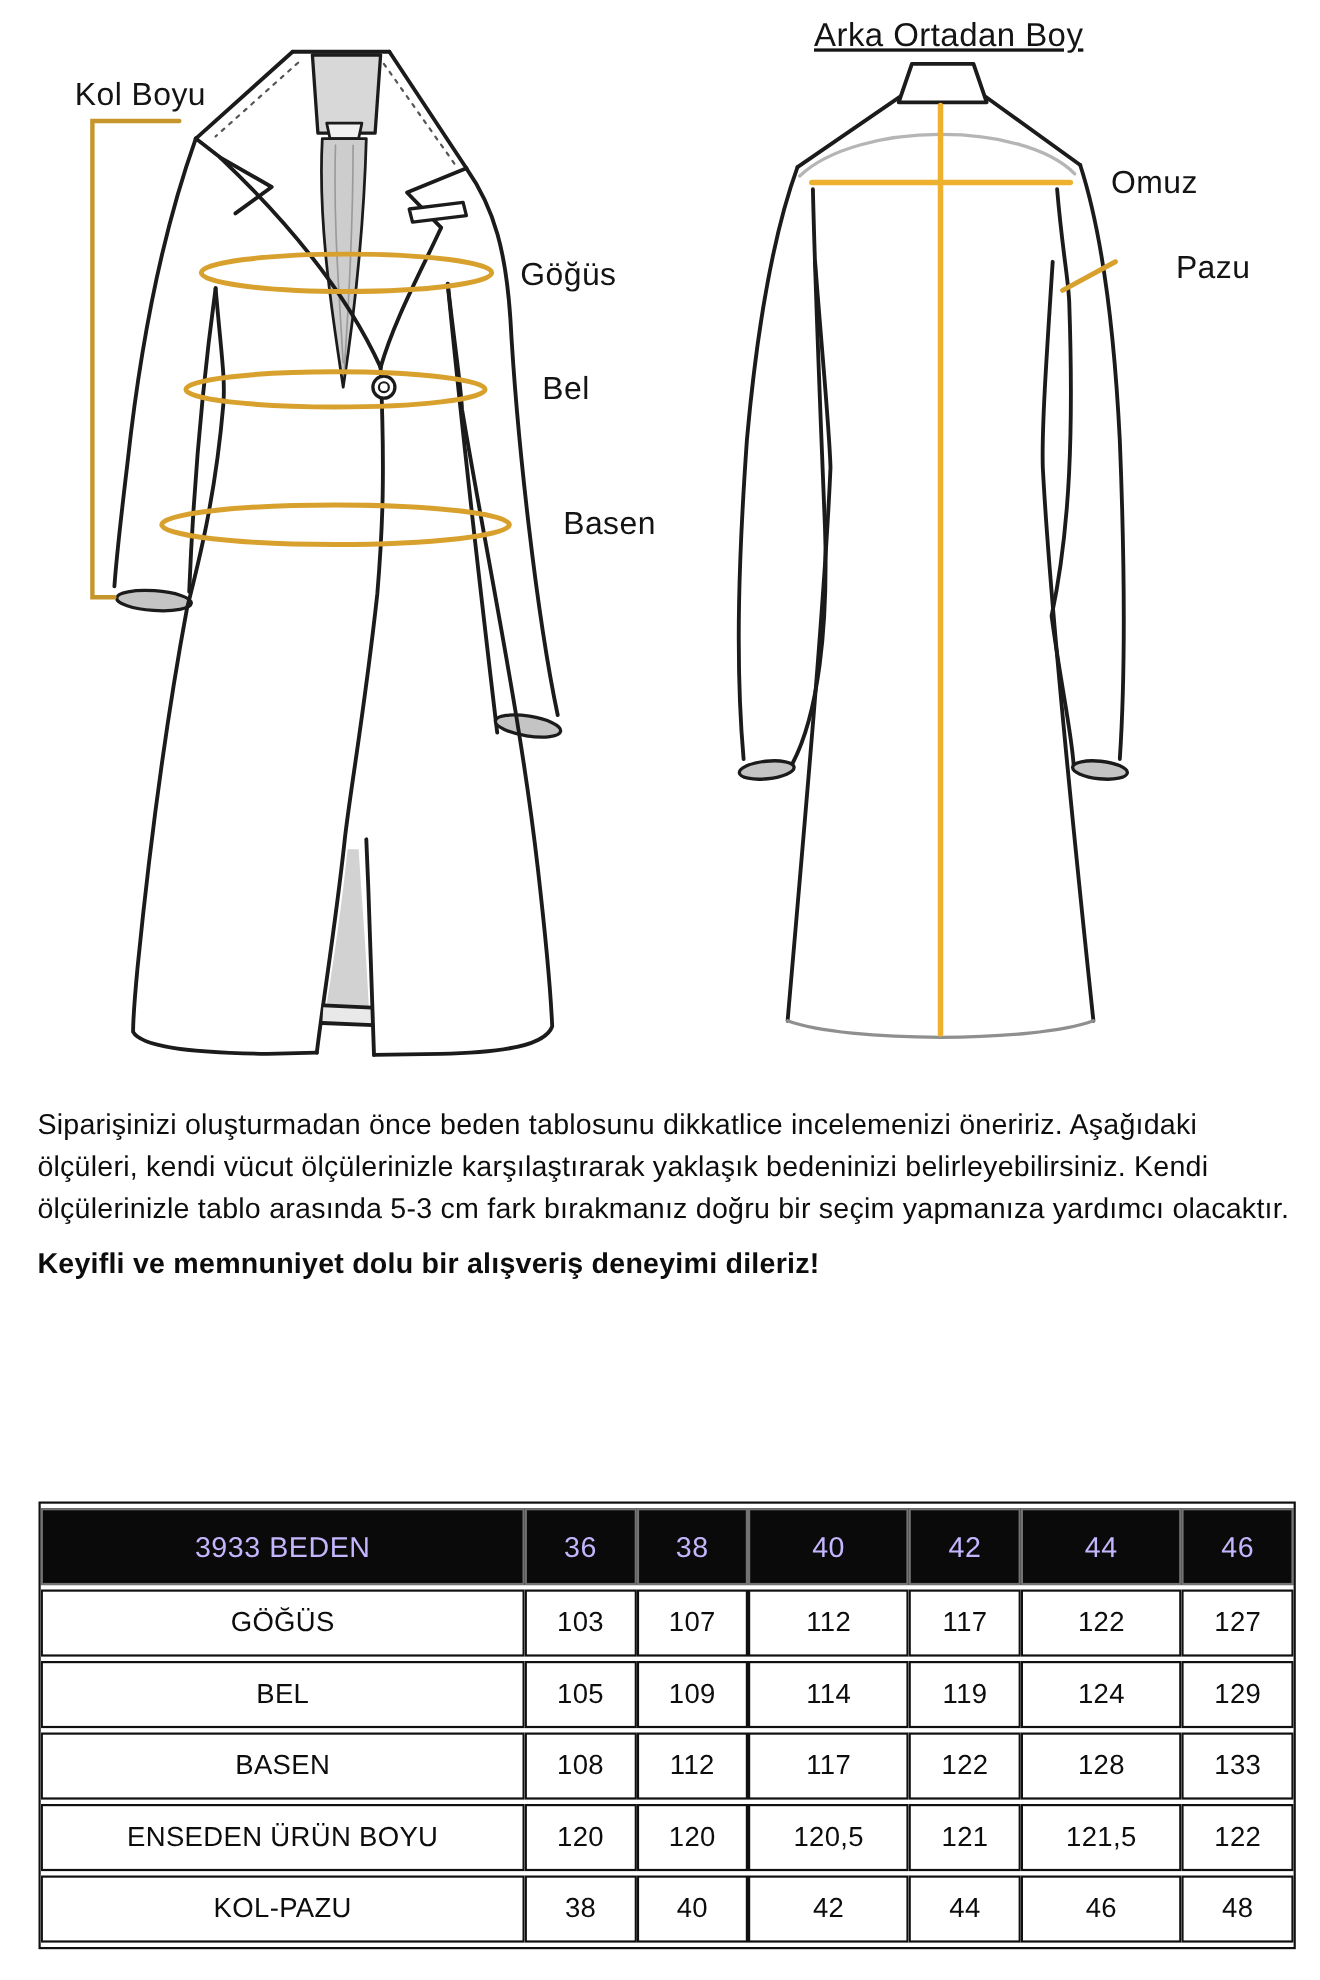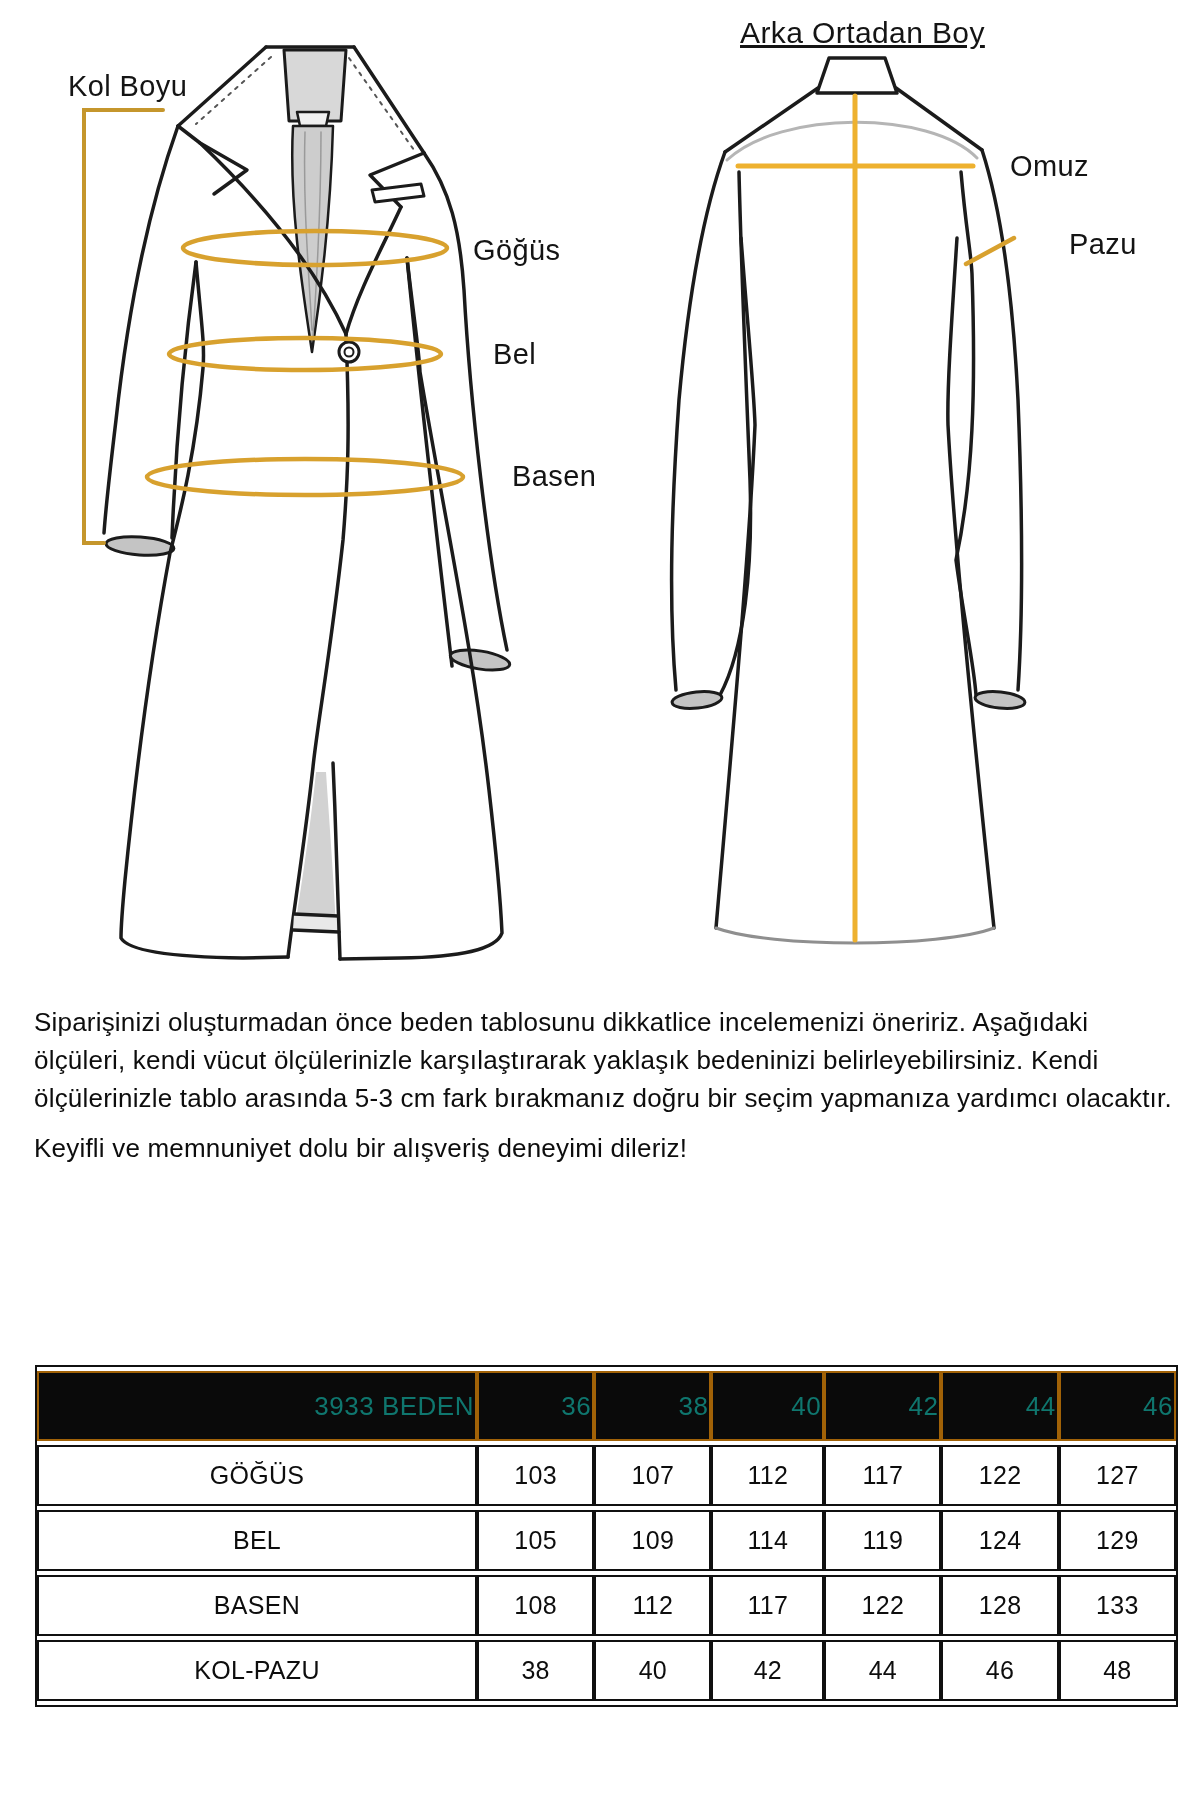--- a/index.html
+++ b/index.html
@@ -13,30 +13,30 @@
     position:absolute; font-size:29px; font-weight:500; color:#141414;
     letter-spacing:.4px; white-space:nowrap;
   }
   .diagram-label.title { font-size:30px; }
   .text-block {
     position:absolute; left:34px; top:1003px; width:1146px;
     font-size:26px; line-height:38px; letter-spacing:.2px; color:#0d0d0d; font-weight:400;
   }
   .text-block .greeting { margin:0 0 14px 0; font-weight:500; }
   .text-block p.body-par { margin:0; }
-  .text-block .closing { margin:12px 0 0 0; }
+  .text-block .closing { margin:12px 0 0 0;font-weight:bold; }
   table.size-table {
     position:absolute; left:35px; top:1365px; width:1143px;
     border-collapse:separate; border-spacing:0 4px;
     border:2.5px solid #101010; background:#fff;
   }
   table.size-table th {
-    background:#0a0a0a; color:#0f766e; height:64px;
-    font-size:26px; font-weight:500; letter-spacing:.5px; text-align:right;
-    border:2px solid #a16207;
+    background:#0a0a0a; color:#c4b5fd; height:64px;
+    font-size:26px; font-weight:500; letter-spacing:.5px; text-align:center;
+    border:2px solid #737373;
   }
   table.size-table td {
     border:2px solid #101010; height:55px; text-align:center; vertical-align:middle;
     font-size:25px; font-weight:500; letter-spacing:.3px; color:#0d0d0d; background:#fff;
   }
   table.size-table col.label-col { width:440px; }
 </style>
 </head>
 <body>
 
@@ -179,20 +179,29 @@
       <tr>
         <td>BASEN</td>
         <td>108</td>
         <td>112</td>
         <td>117</td>
         <td>122</td>
         <td>128</td>
         <td>133</td>
       </tr>
       <tr>
+        <td>ENSEDEN ÜRÜN BOYU</td>
+        <td>120</td>
+        <td>120</td>
+        <td>120,5</td>
+        <td>121</td>
+        <td>121,5</td>
+        <td>122</td>
+      </tr>
+      <tr>
         <td>KOL-PAZU</td>
         <td>38</td>
         <td>40</td>
         <td>42</td>
         <td>44</td>
         <td>46</td>
         <td>48</td>
       </tr>
     </tbody>
   </table>

